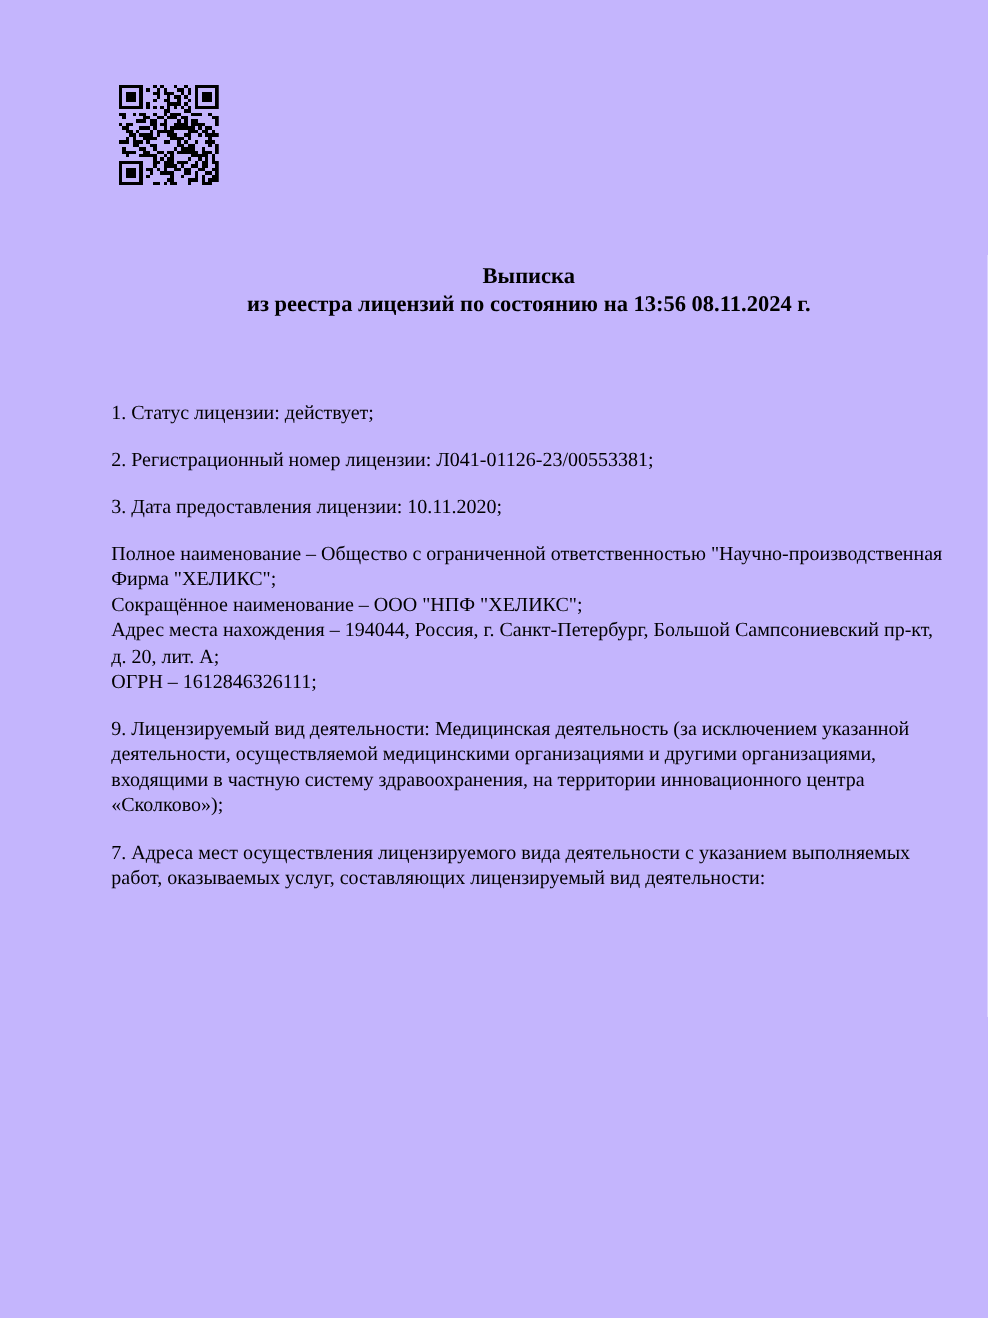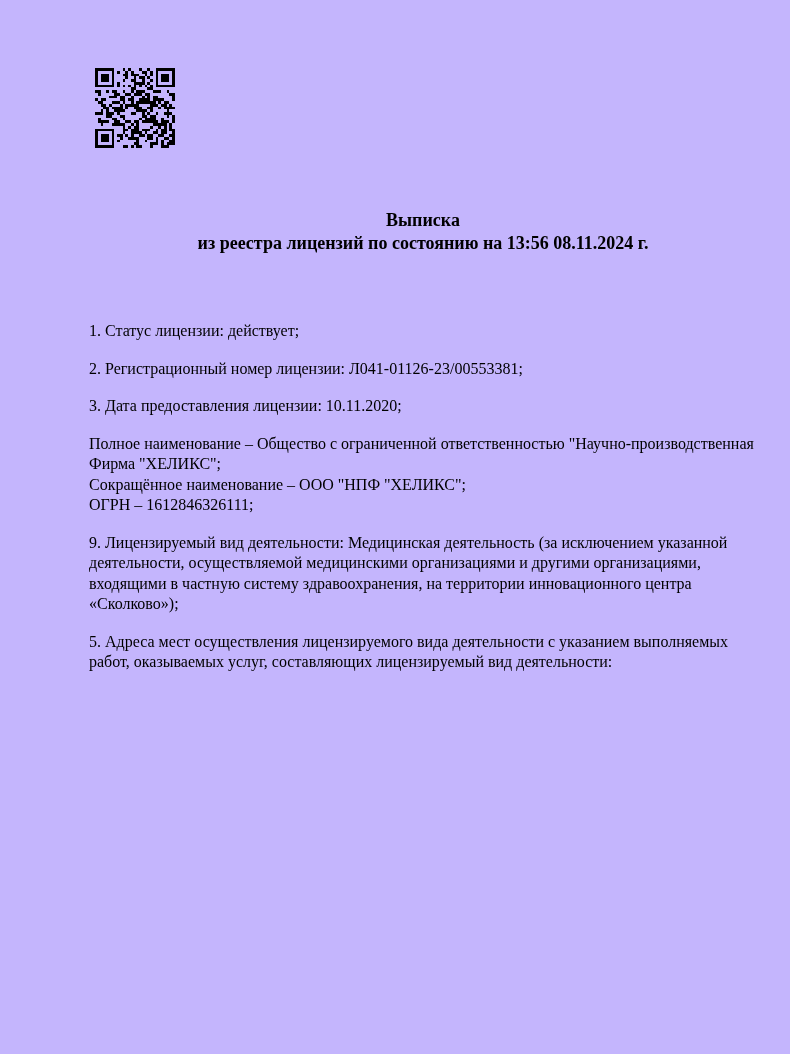--- a/index.html
+++ b/index.html
@@ -401,19 +401,20 @@
   </div>
 
 
   <div class="doc-body">
     <p>1. Статус лицензии: действует;</p>
     <p>2. Регистрационный номер лицензии: Л041-01126-23/00553381;</p>
     <p>3. Дата предоставления лицензии: 10.11.2020;</p>
     <p class="org-block">
       <span class="org-line">Полное наименование – Общество с ограниченной ответственностью "Научно-производственная Фирма "ХЕЛИКС";</span>
       <span class="org-line">Сокращённое наименование – ООО "НПФ "ХЕЛИКС";</span>
+      <span class="org-line">Адрес места нахождения – 194044, Россия, г. Санкт-Петербург, Большой Сампсониевский пр-кт, д. 20, лит. А;</span>
       <span class="org-line">ОГРН – 1612846326111;</span>
     </p>
     <p>9. Лицензируемый вид деятельности: Медицинская деятельность (за исключением указанной деятельности, осуществляемой медицинскими организациями и другими организациями, входящими в частную систему здравоохранения, на территории инновационного центра «Сколково»);</p>
-    <p>5. Адреса мест осуществления лицензируемого вида деятельности с указанием выполняемых работ, оказываемых услуг, составляющих лицензируемый вид деятельности:</p>
+    <p>7. Адреса мест осуществления лицензируемого вида деятельности с указанием выполняемых работ, оказываемых услуг, составляющих лицензируемый вид деятельности:</p>
   </div>
 
 </div>
 
 </body></html>

